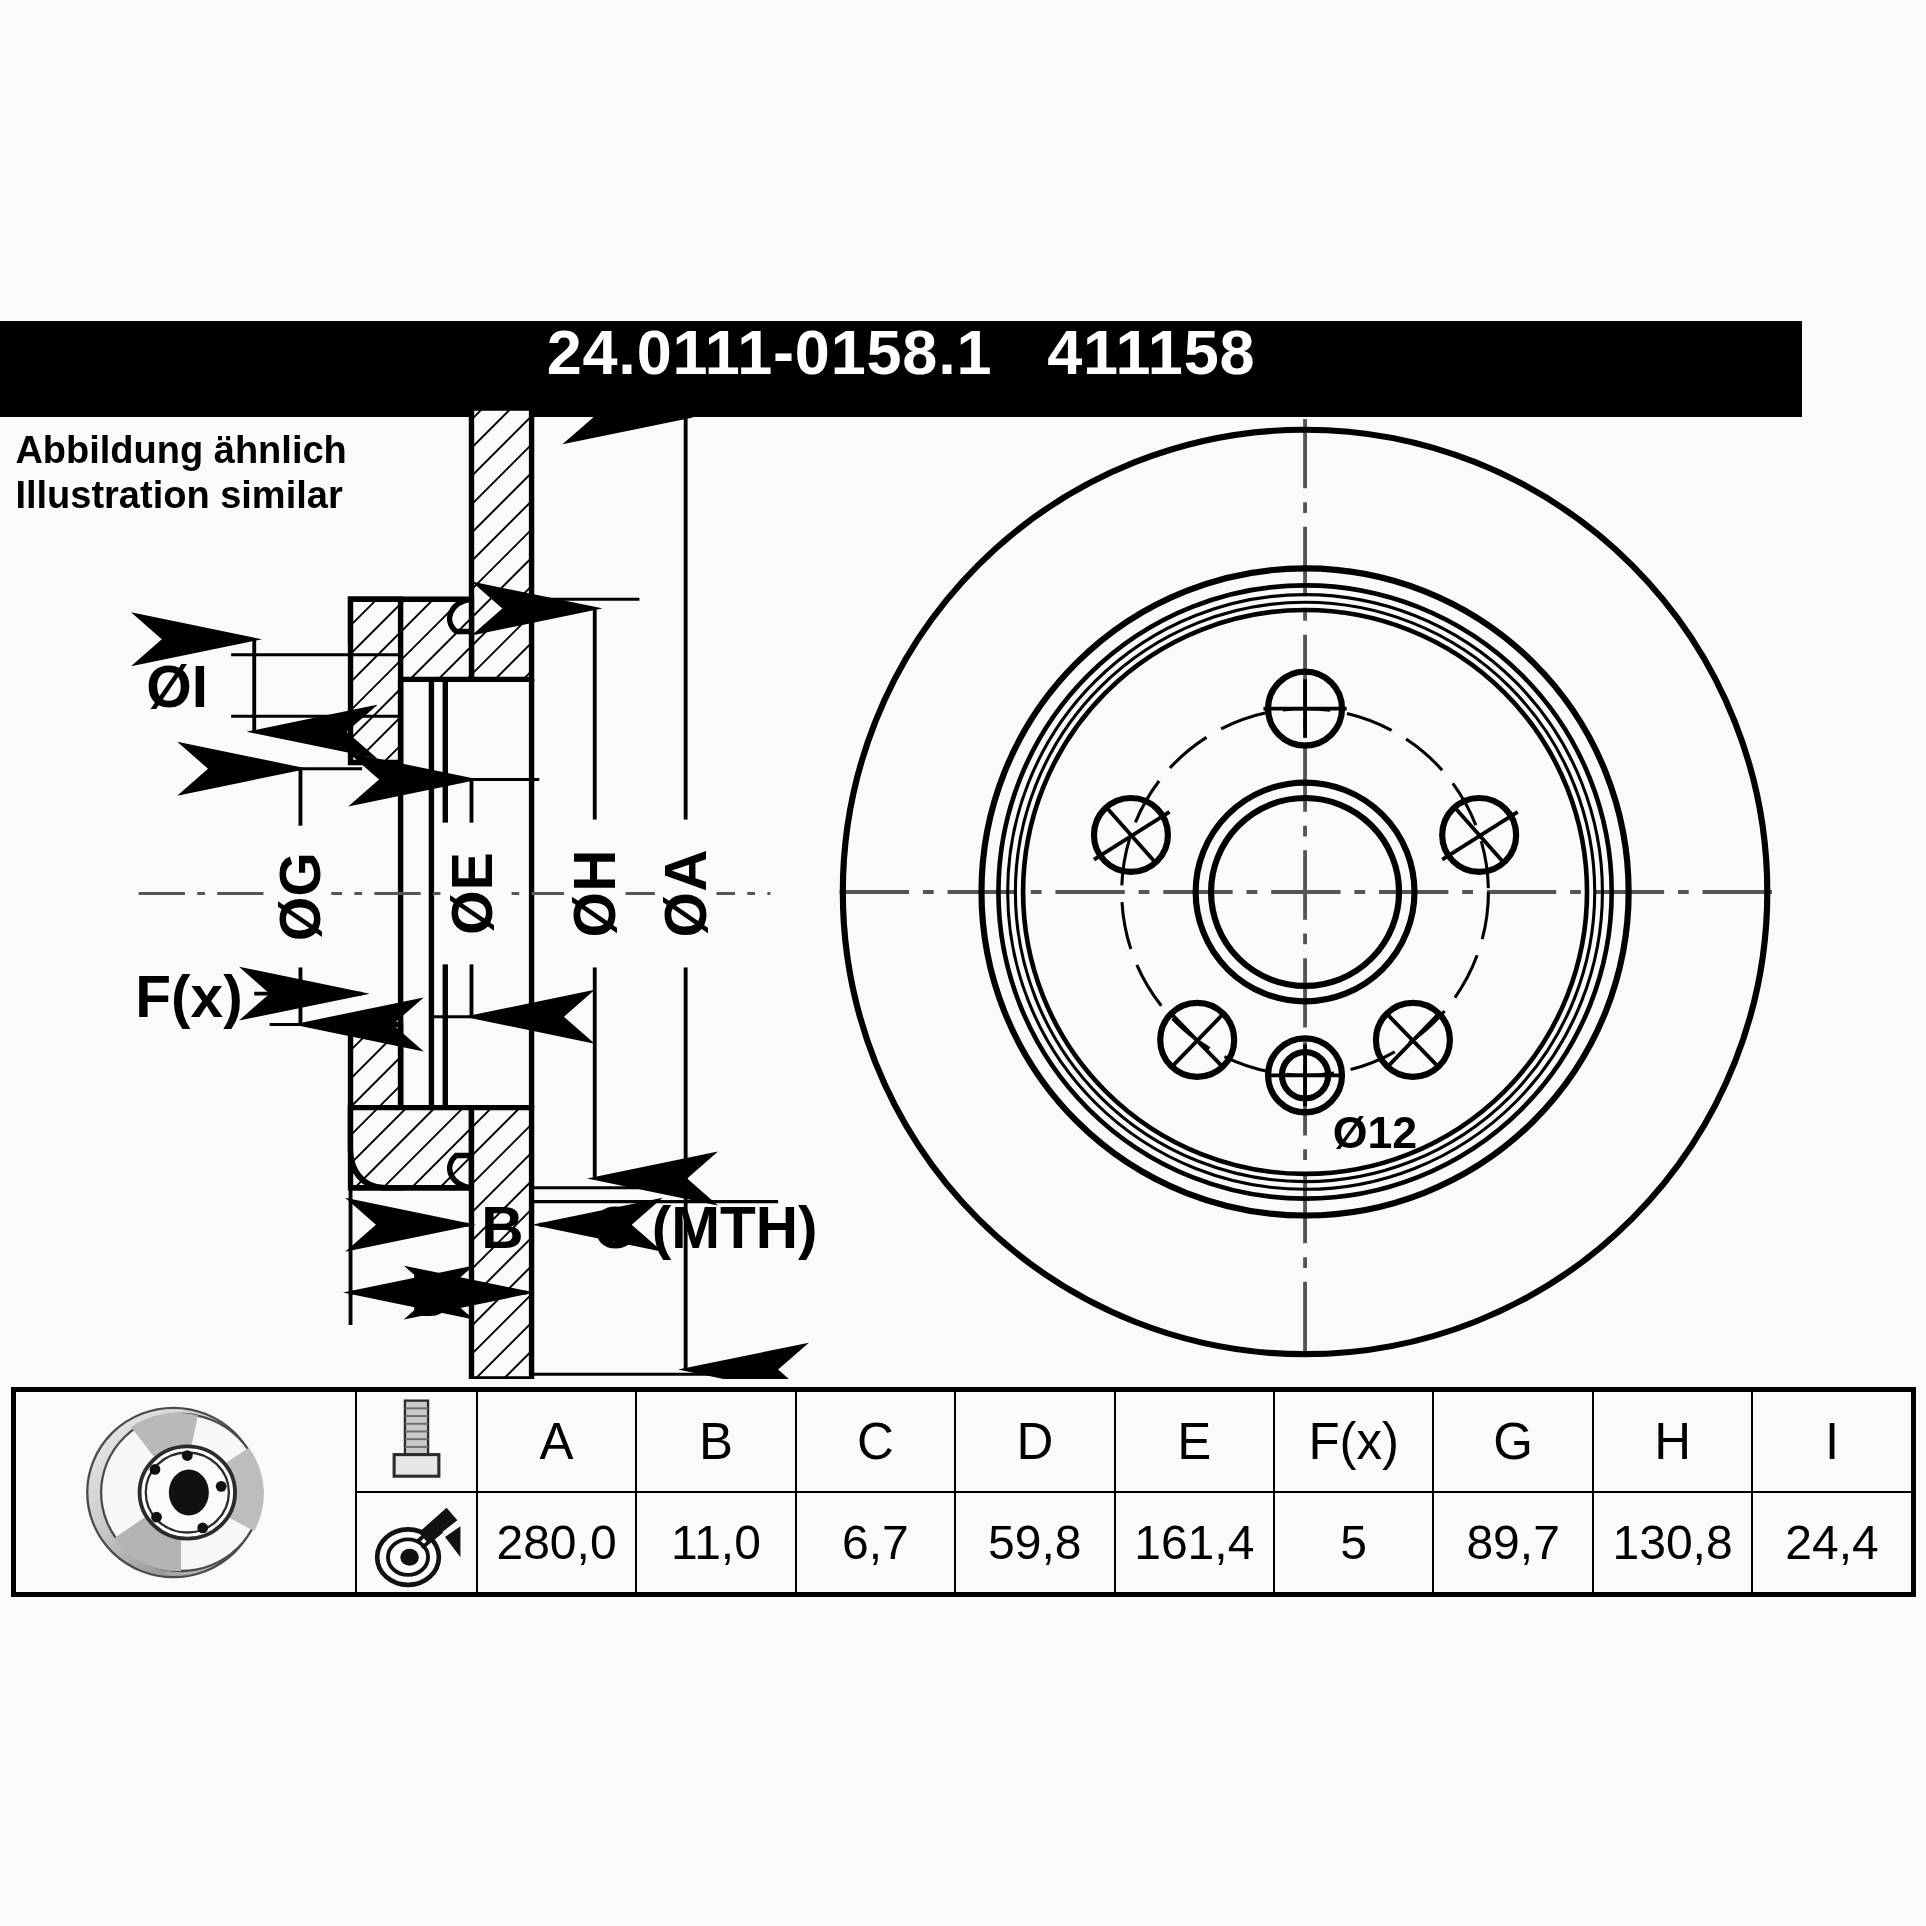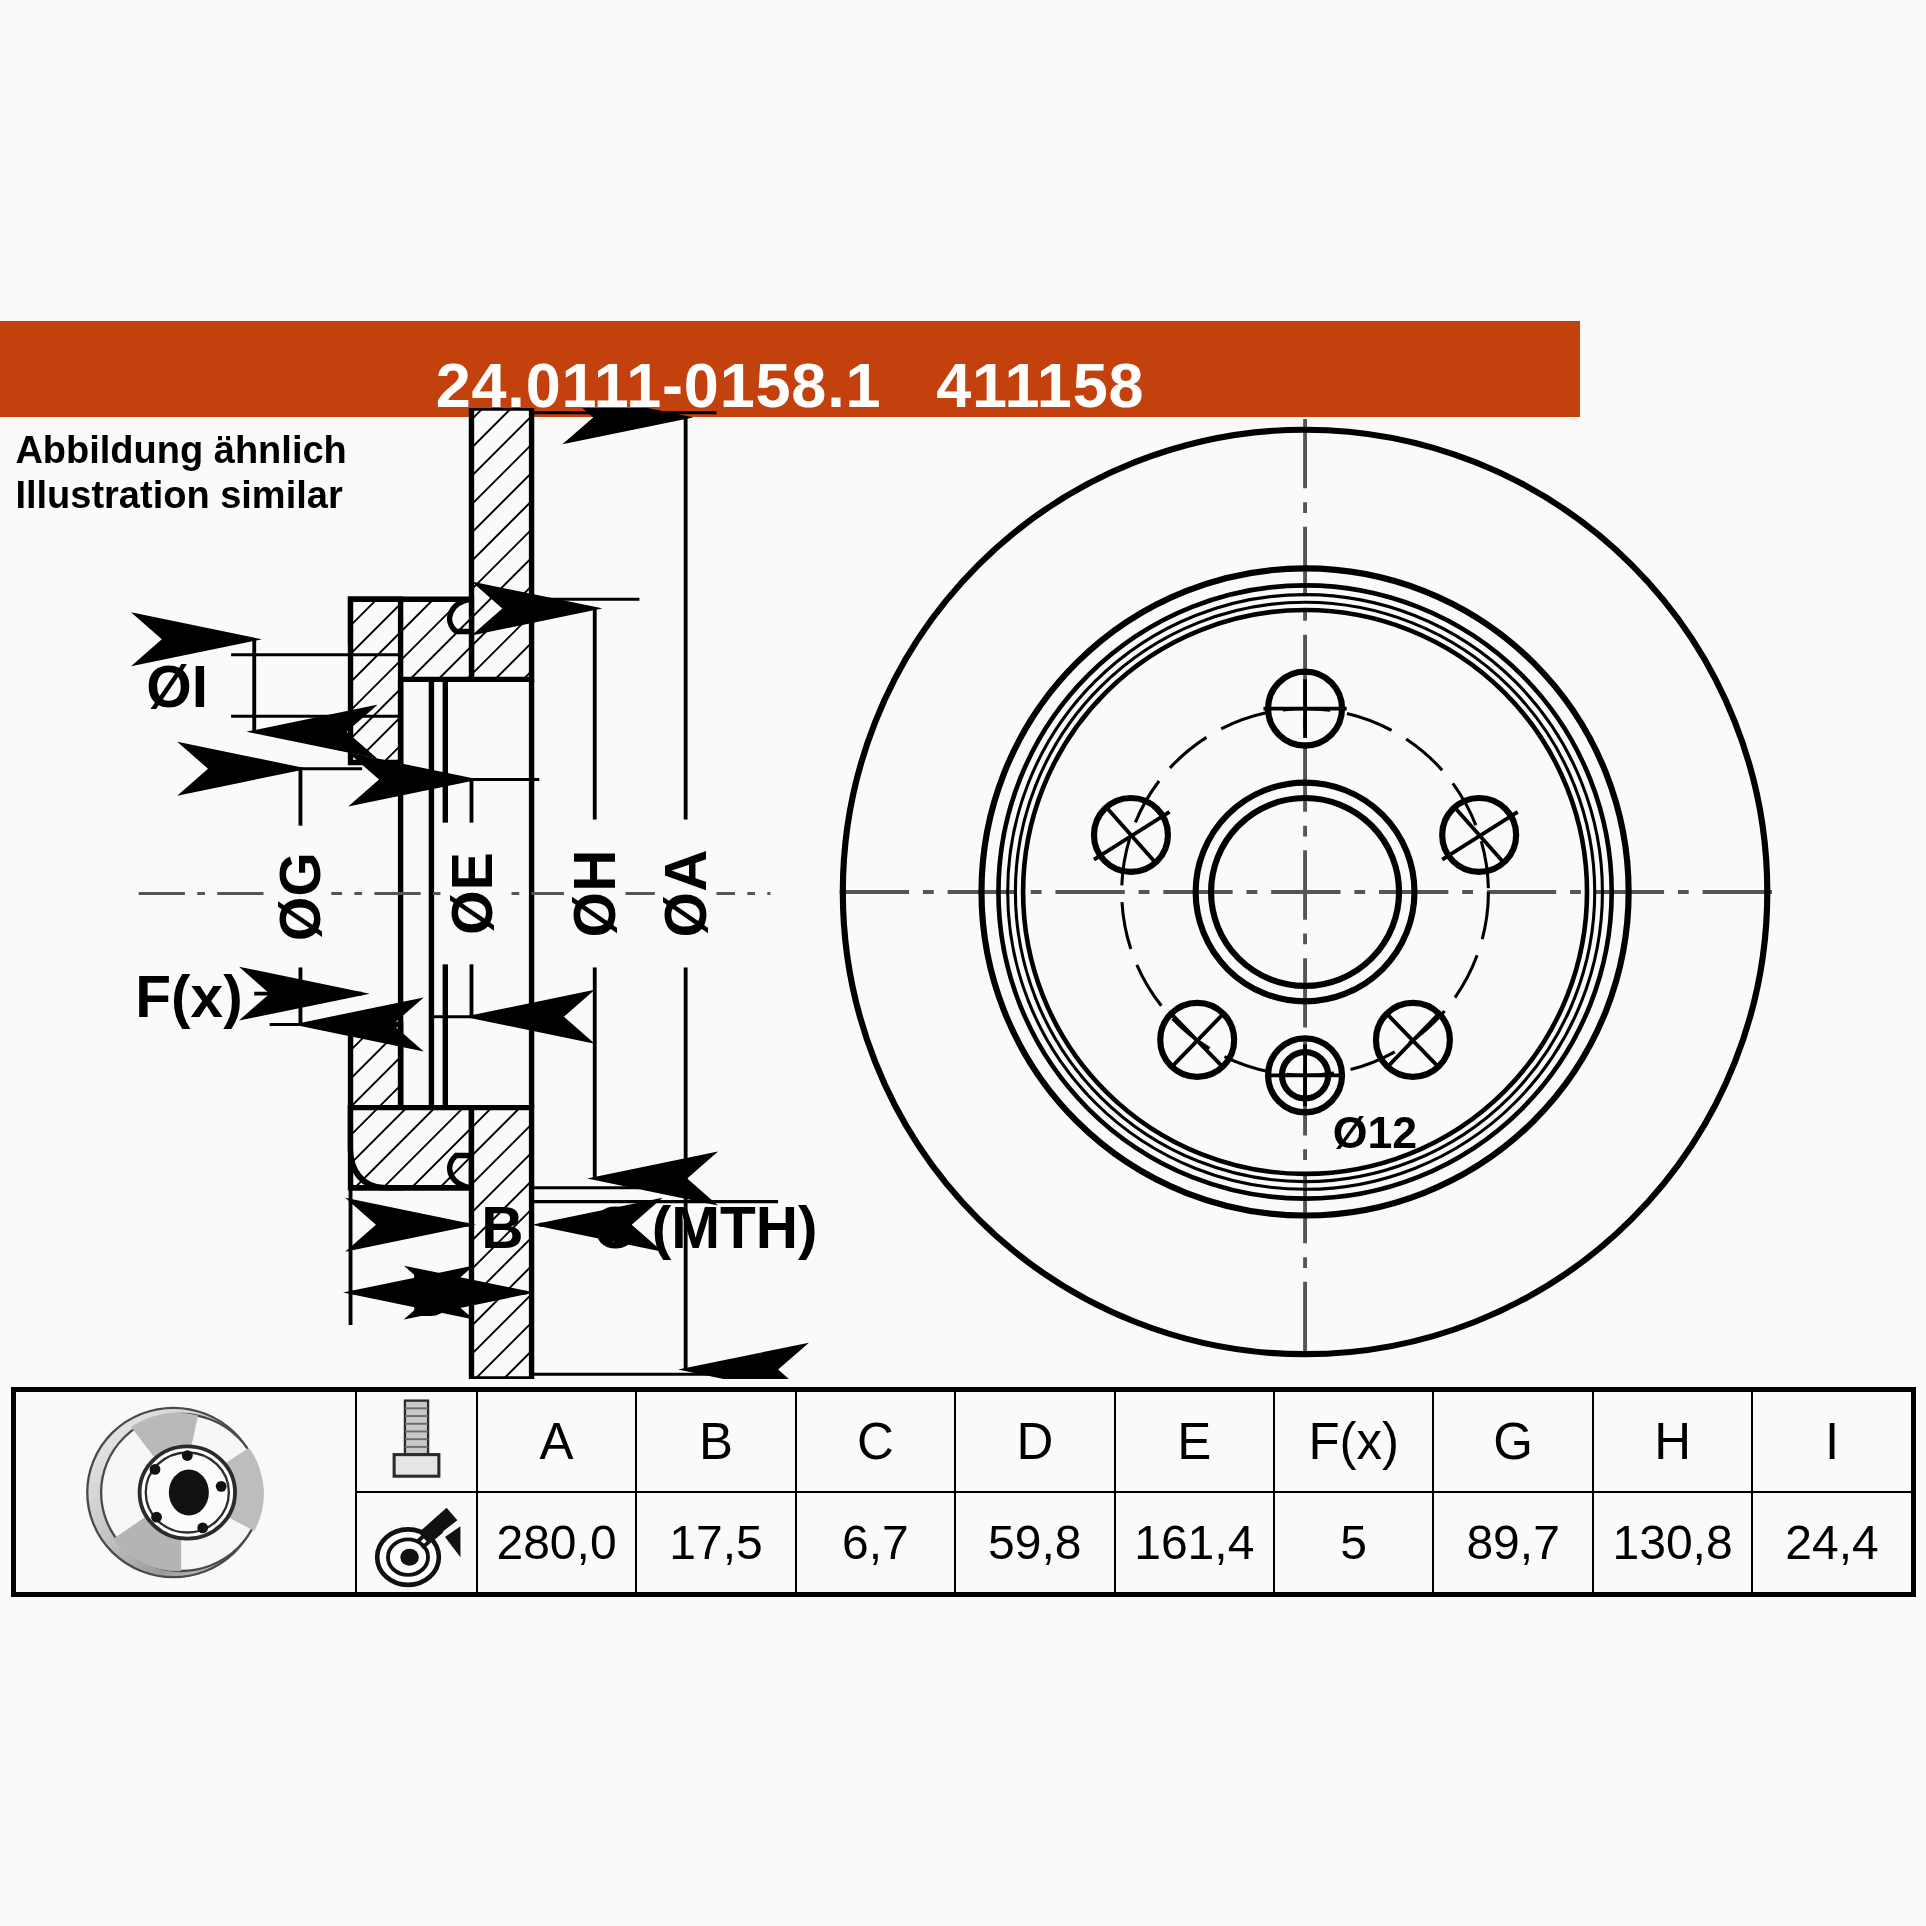--- a/index.html
+++ b/index.html
@@ -14,25 +14,25 @@
     background: #fafafa;
     font-family: "Liberation Sans", sans-serif;
     overflow: hidden;
   }
 
   
   #header-bar {
     position: absolute;
     left: 0;
     top: 321px;
-    width: 1580px;
+    width: 1802px;
     height: 96px;
-    background: #c2410c;
+    background: #000000;
     display: flex;
-    align-items: flex-end;
+    align-items: flex-start;
     justify-content: center;
   }
   #header-title {
     color: #ffffff;
     font-weight: bold;
     font-size: 63px;
     letter-spacing: 0.8px;
     white-space: pre;
     font-family: "Liberation Sans", sans-serif;
     line-height: 1;
@@ -321,21 +321,21 @@
             <ellipse cx="48" cy="78" rx="40" ry="36" fill="#fff" stroke="#111" stroke-width="6"></ellipse>
             <ellipse cx="48" cy="78" rx="26" ry="23" fill="#fff" stroke="#111" stroke-width="5"></ellipse>
             <ellipse cx="50" cy="78" rx="12" ry="11" fill="#111"></ellipse>
             <path d="M62 46 L98 14 L112 30 L74 60 Z" fill="#111"></path>
             <path d="M60 58 L84 36" stroke="#111" stroke-width="5"></path>
             <path d="M66 66 L92 44" stroke="#111" stroke-width="5"></path>
             <path d="M96 52 L116 38 L116 78 Z" fill="#111"></path>
           </svg>
         </td>
         <td class="val">280,0</td>
-        <td class="val">17,5</td>
+        <td class="val">11,0</td>
         <td class="val">6,7</td>
         <td class="val">59,8</td>
         <td class="val">161,4</td>
         <td class="val">5</td>
         <td class="val">89,7</td>
         <td class="val">130,8</td>
         <td class="val">24,4</td>
       </tr>
     </tbody>
       </table>

